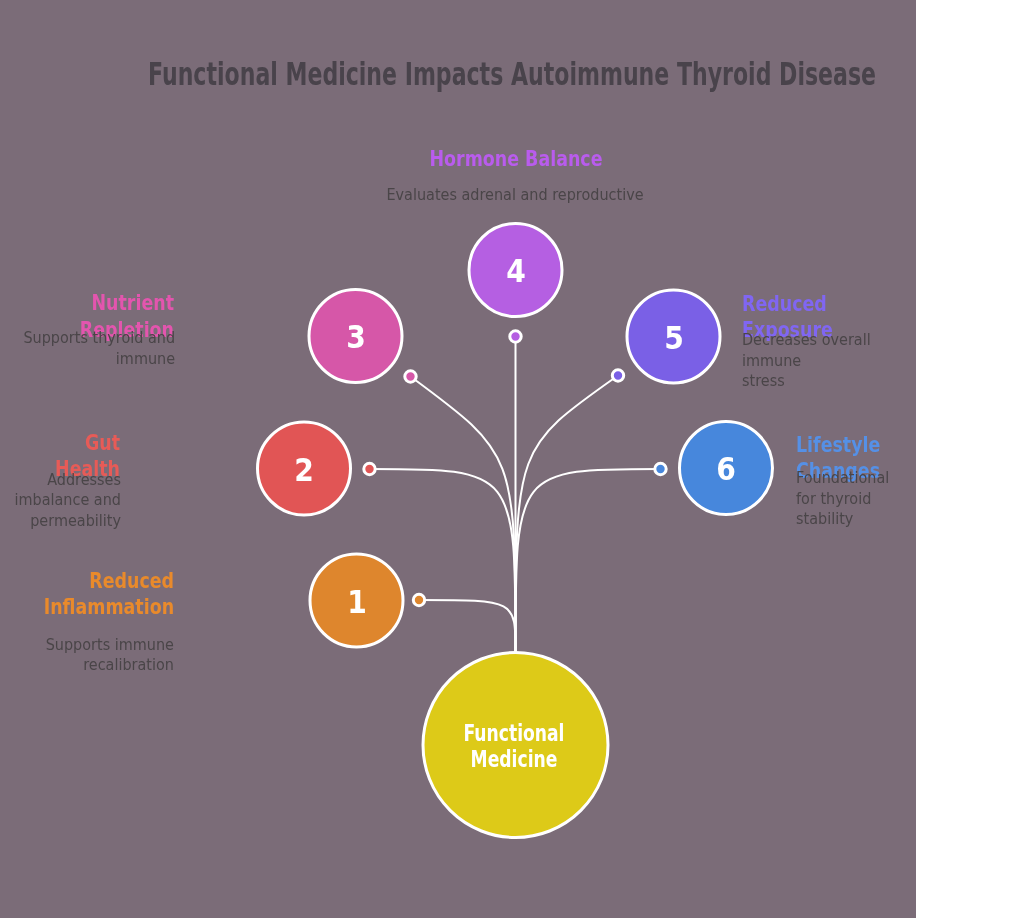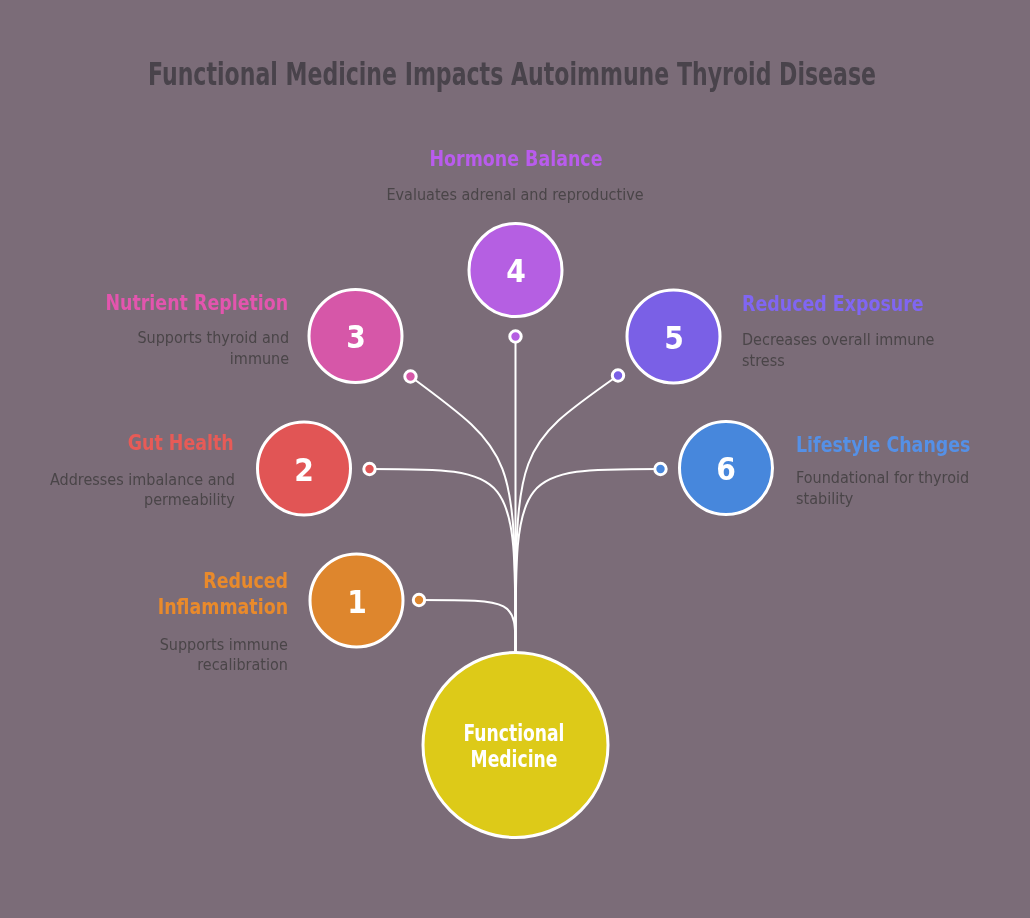--- a/index.html
+++ b/index.html
@@ -1,17 +1,17 @@
 <!DOCTYPE html>
 <html><head>
 <meta charset="utf-8">
 <style>
   html,body{margin:0;padding:0;}
   body{font-family:"DejaVu Sans","Liberation Sans",sans-serif;}
-  #stage{position:relative;width:1030px;height:918px;overflow:hidden;}
+  #stage{position:relative;width:916px;height:918px;overflow:hidden;}
   #diagram-svg{position:absolute;left:0;top:0;}
   .txt{position:absolute;white-space:pre-line;}
   #title{top:53.5px;left:511.5px;font-size:31.5px;font-weight:bold;line-height:40px;white-space:nowrap;transform:translateX(-50%) scaleX(0.70);}
   .lab{font-size:21px;font-weight:bold;line-height:26.5px;}
   .desc{font-size:15.5px;line-height:20.5px;}
   .r{text-align:right;transform:scaleX(0.83);transform-origin:100% 50%;}
   .l{text-align:left;transform:scaleX(0.83);transform-origin:0 50%;}
   .c{text-align:center;transform:translateX(-50%) scaleX(0.83);}
   .desc.r{transform:scaleX(0.93);}
   .desc.l{transform:scaleX(0.93);}

